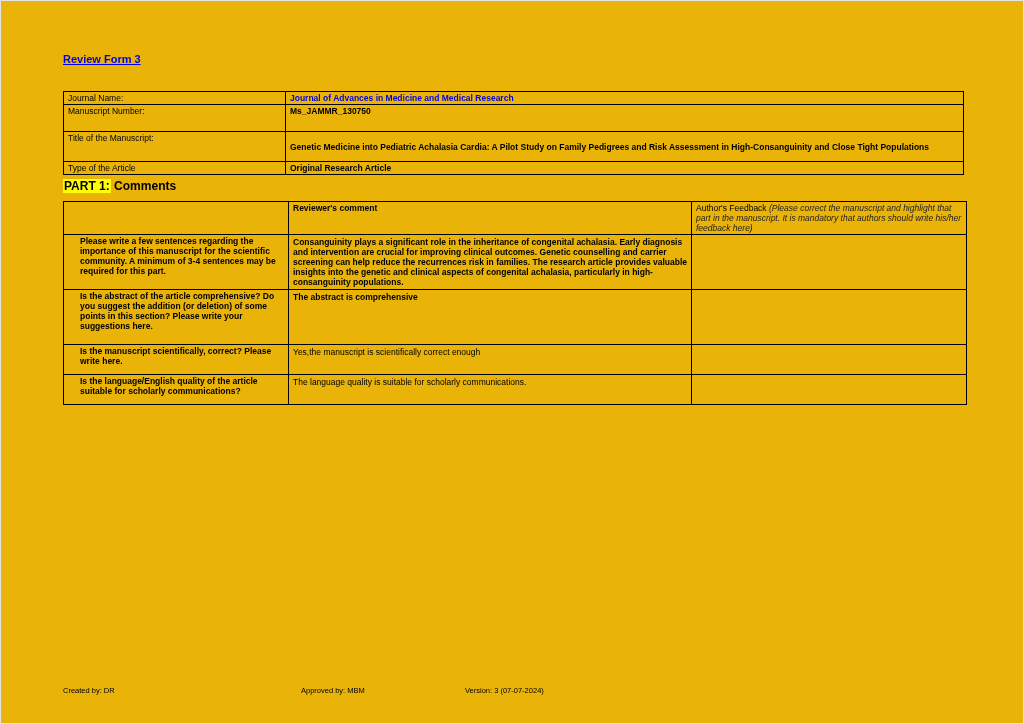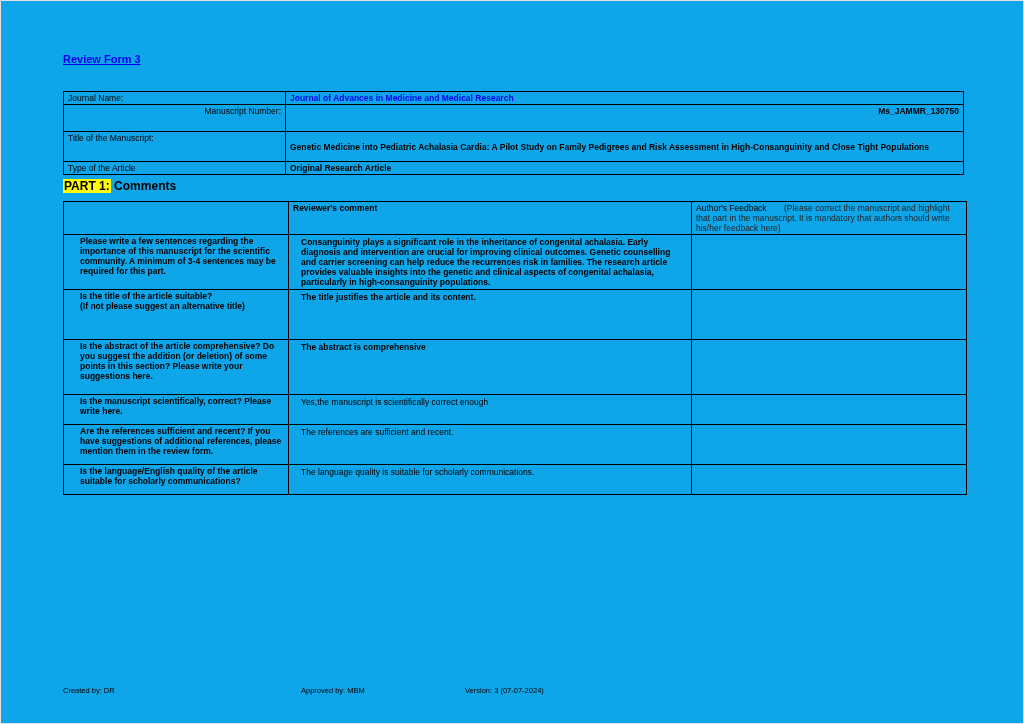--- a/index.html
+++ b/index.html
@@ -1,21 +1,21 @@
 <!DOCTYPE html>
 <html><head>
 <meta charset="utf-8">
 <style>
   * { box-sizing: border-box; }
   html, body { margin: 0; padding: 0; background: #fff; }
   .page {
     position: relative;
     width: 1024px;
     height: 724px;
-    background: #0ea5e9;
+    background: #eab308;
     border: 1px solid #e3e3e3;
     font-family: "Liberation Sans", sans-serif;
     color: #000;
     overflow: hidden;
   }
   .doc-title {
     position: absolute;
     left: 62px;
     top: 52px;
     font-size: 11px;
@@ -56,25 +56,25 @@
     left: 62px;
     top: 200px;
     width: 903px;
     font-size: 8.5px;
   }
   .comments-table .q {
     font-weight: bold;
     padding-left: 16px;
     white-space: pre-line;
   }
-  .comments-table .rc { padding: 2px 12px; }
+  .comments-table .rc { padding: 2px 4px; }
   .comments-table .rc.bold { font-weight: bold; }
   .comments-table .af-header { font-size: 8.5px; }
   .af-title { font-weight: normal; }
-  .af-note { color: #222; margin-left: 15px; }
+  .af-note { font-style: italic; color: #222; }
   .optional-cell { padding-left: 4px; font-size: 8.5px; }
   .u-bold { font-weight: bold; text-decoration: underline; }
 
   .footer { position: absolute; top: 685px; left: 0; width: 100%; font-size: 7.5px; }
   .footer span { position: absolute; white-space: nowrap; }
   .f1 { left: 62px; }
   .f2 { left: 180px; margin-top: 44px; }
   .f3 { left: 300px; }
   .f4 { left: 464px; }
 </style>
@@ -84,21 +84,21 @@
 <div class="page">
 
   <div class="doc-title">Review Form 3</div>
 
   <table class="header-table">
     <tbody>
         <tr style="height:13px;">
       <td class="label-col">Journal Name:</td>
       <td class="link">Journal of Advances in Medicine and Medical Research</td>
     </tr>
-    <tr style="height:27px;text-align:right;">
+    <tr style="height:27px;">
       <td class="label-col">Manuscript Number:</td>
       <td class="val">Ms_JAMMR_130750</td>
     </tr>
     <tr style="height:30px;">
       <td class="label-col">Title of the Manuscript:</td>
       <td class="val title-cell">Genetic Medicine into Pediatric Achalasia Cardia: A Pilot Study on Family Pedigrees and Risk Assessment in High-Consanguinity and Close Tight Populations</td>
     </tr>
     <tr style="height:13px;">
       <td class="label-col">Type of the Article</td>
       <td class="val">Original Research Article</td>
@@ -124,44 +124,33 @@
         <span class="af-title">Author's Feedback </span><span class="af-note">(Please correct the manuscript and highlight that part in the manuscript. It is mandatory that authors should write his/her feedback here)</span>
       </td>
     </tr>
 
     <tr style="height:55px;">
       <td class="q">Please write a few sentences regarding the importance of this manuscript for the scientific community. A minimum of 3-4 sentences may be required for this part.</td>
       <td class="rc bold">Consanguinity plays a significant role in the inheritance of congenital achalasia. Early diagnosis and intervention are crucial for improving clinical outcomes. Genetic counselling and carrier screening can help reduce the recurrences risk in families. The research article provides valuable insights into the genetic and clinical aspects of congenital achalasia, particularly in high-consanguinity populations.</td>
       <td></td>
     </tr>
 
-    <tr style="height:50px;">
-      <td class="q">Is the title of the article suitable?
-(If not please suggest an alternative title)</td>
-      <td class="rc bold">The title justifies the article and its content.</td>
-      <td></td>
-    </tr>
 
     <tr style="height:55px;">
       <td class="q">Is the abstract of the article comprehensive? Do you suggest the addition (or deletion) of some points in this section? Please write your suggestions here.</td>
       <td class="rc bold">The abstract is comprehensive</td>
       <td></td>
     </tr>
 
     <tr style="height:30px;">
       <td class="q">Is the manuscript scientifically, correct? Please write here.</td>
       <td class="rc">Yes,the manuscript is scientifically correct enough</td>
       <td></td>
     </tr>
 
-    <tr style="height:40px;">
-      <td class="q">Are the references sufficient and recent? If you have suggestions of additional references, please mention them in the review form.</td>
-      <td class="rc">The references are sufficient and recent.</td>
-      <td></td>
-    </tr>
 
     <tr style="height:30px;">
       <td class="q">Is the language/English quality of the article suitable for scholarly communications?</td>
       <td class="rc">The language quality is suitable for scholarly communications.</td>
       <td></td>
     </tr>
 
   </tbody>
     </table>
 

